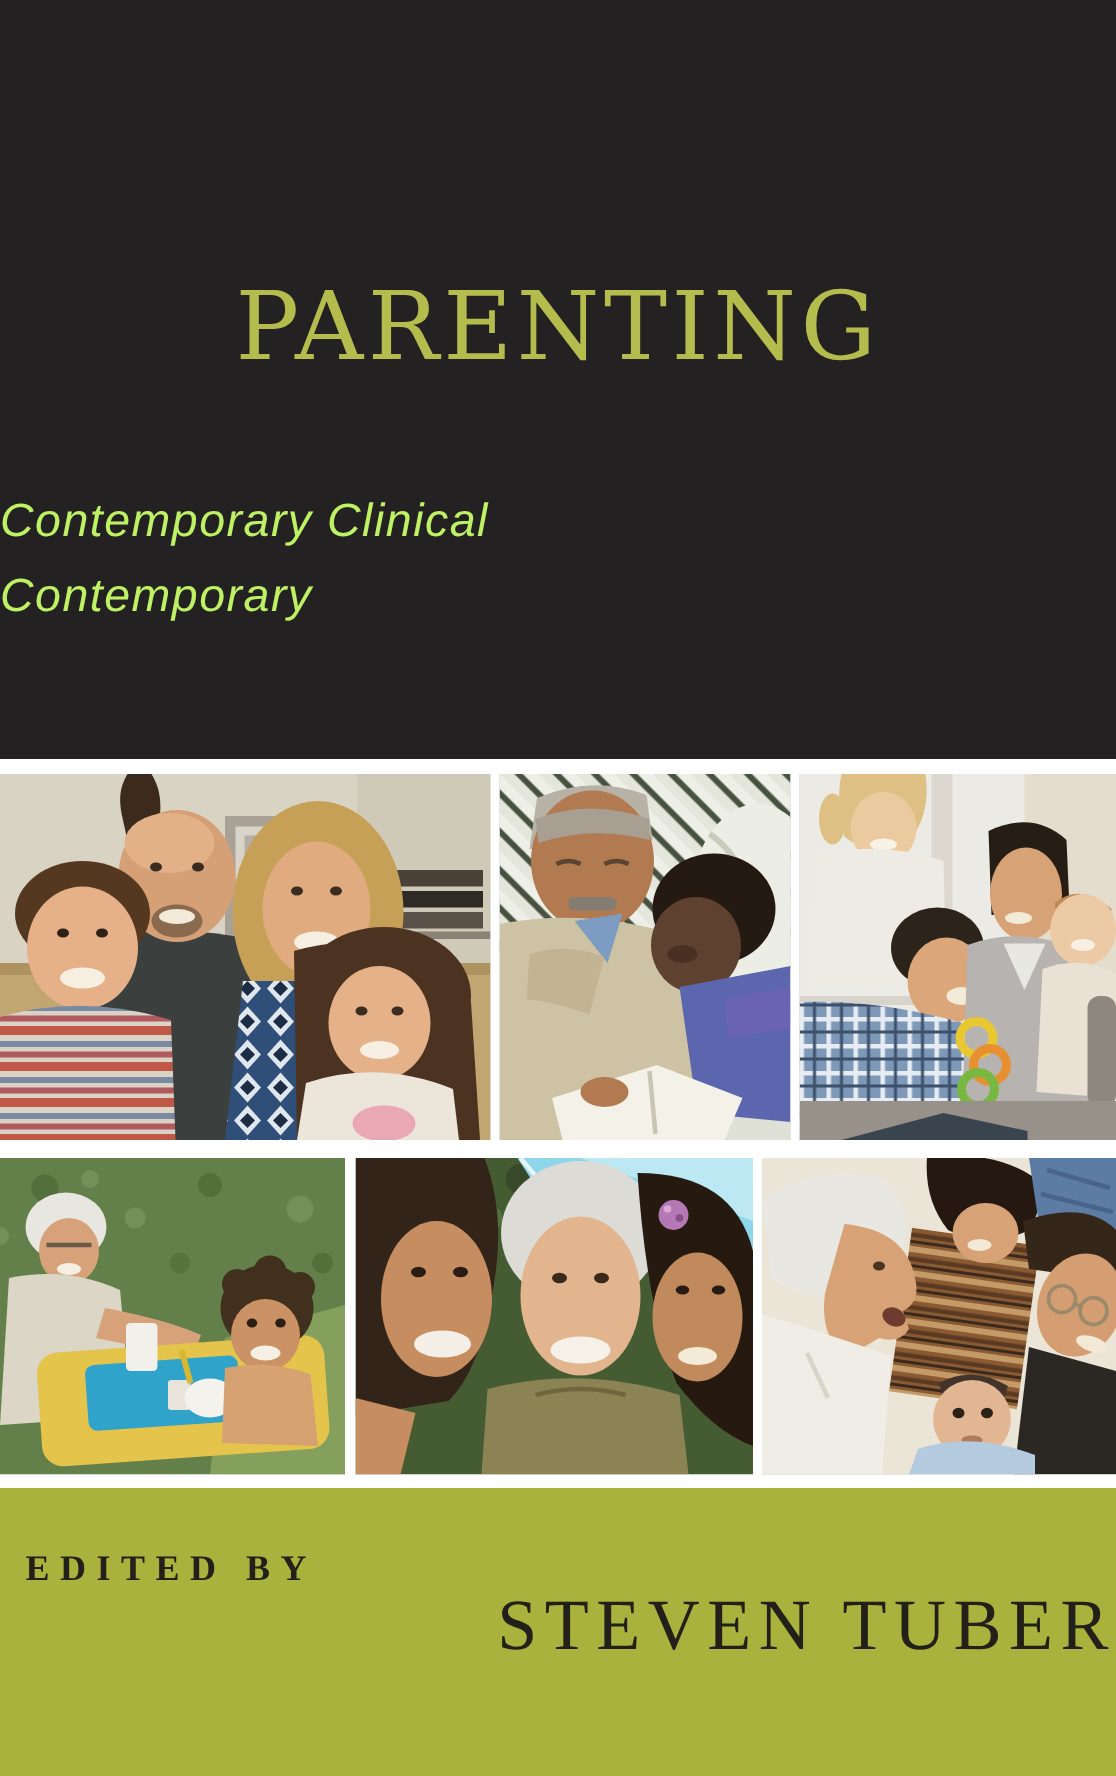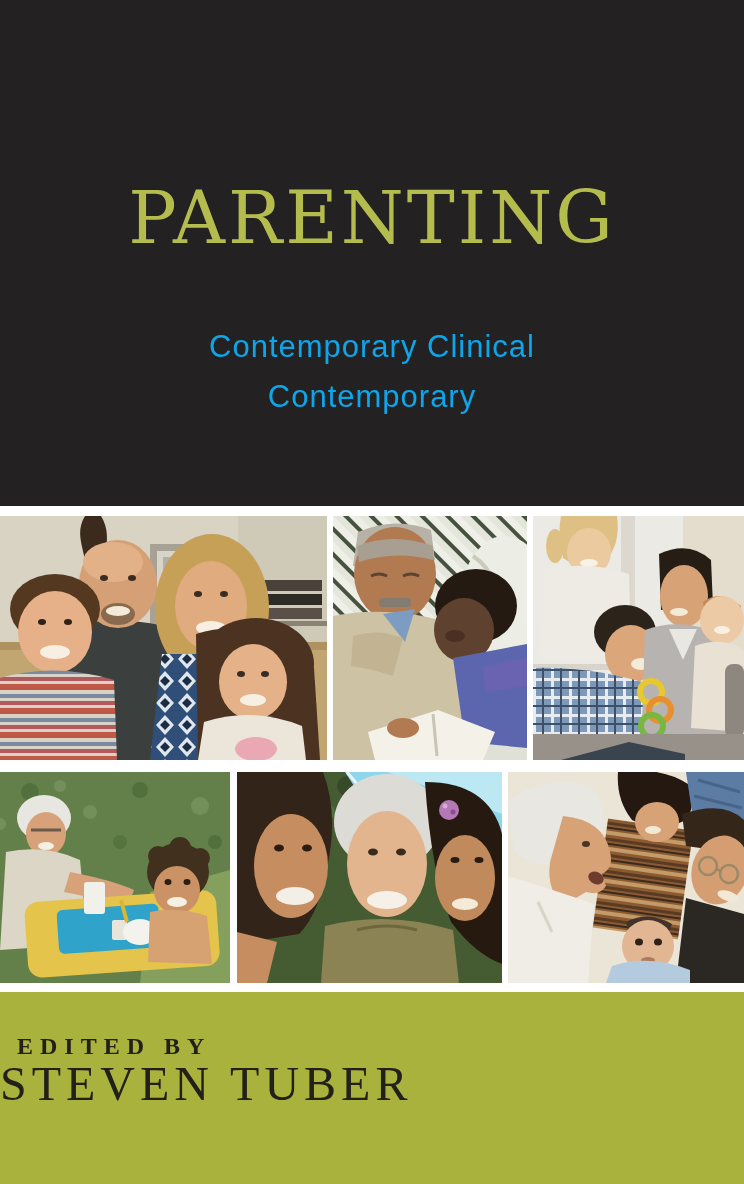--- a/index.html
+++ b/index.html
@@ -6,47 +6,47 @@
   .cover {
     position:relative; width:744px; height:1184px; overflow:hidden;
     background:#242122; font-family:"Liberation Sans", sans-serif;
     margin:0 auto;
   }
   
   .top-section { position:absolute; left:0; top:0; width:744px; height:506px; background:#242122; }
   .book-title {
     position:absolute; left:0; top:168px; width:744px; text-align:center;
     font-family:"DejaVu Serif", serif; font-weight:normal;
-    font-size:72px; line-height:100px; letter-spacing:3px;
+    font-size:63px; line-height:100px; letter-spacing:3px;
     color:#b5bc4e; white-space:nowrap; margin:0;
   }
   .book-subtitle {
-    position:absolute; left:0; top:322px; width:744px; text-align:center;
+    position:absolute; left:0; top:322px; width:744px; text-align:left;
     font-size:31px; line-height:50px; letter-spacing:1px;
-    color:#0ea5e9; font-weight:normal; margin:0;
+    color:#bef264; font-weight:normal; margin:0;font-style:italic;
   }
   
   .photo-band { position:absolute; left:0; top:506px; width:744px; height:486px; background:#ffffff; }
   .ph { position:absolute; overflow:hidden; background:#ccc; }
   .ph svg { display:block; width:100%; height:100%; }
   .ph-r1p1 { left:0;   top:10px;  width:327px; height:244px; }
   .ph-r1p2 { left:333px;top:10px;  width:194px; height:244px; }
   .ph-r1p3 { left:533px;top:10px;  width:211px; height:244px; }
   .ph-r2p1 { left:0;   top:266px; width:230px; height:211px; }
   .ph-r2p2 { left:237px;top:266px; width:265px; height:211px; }
   .ph-r2p3 { left:508px;top:266px; width:236px; height:211px; }
   
   .footer-band { position:absolute; left:0; top:992px; width:744px; height:192px; background:#a9b23c; }
   .edited-by {
     position:absolute; left:0; top:24px; width:744px; text-align:left;
     font-family:"Liberation Serif", serif; font-weight:bold;
     font-size:24px; letter-spacing:7px; color:#23201a; margin:17px;
   }
   .editor-name {
-    position:absolute; left:0; top:64px; width:744px; text-align:left;
+    position:absolute; left:0; top:64px; width:744px; text-align:right;
     font-family:"Liberation Serif", serif; font-weight:normal;
     font-size:48px; letter-spacing:5px; color:#23201a; margin:0; white-space:nowrap;
   }
 </style>
 </head>
 <body>
 
 <div class="cover">
 
   <div class="top-section">

